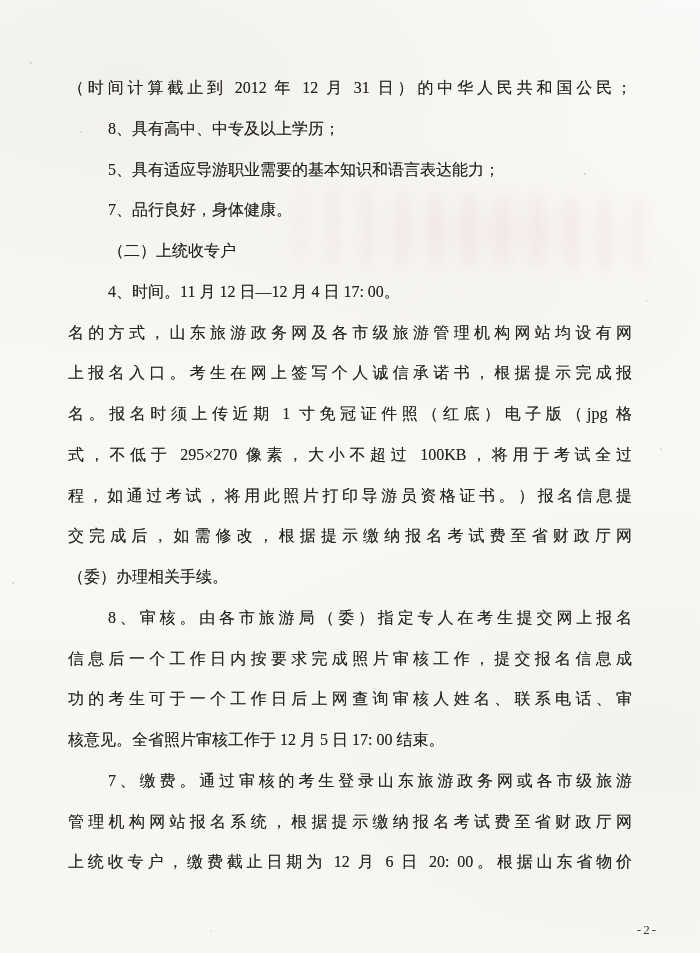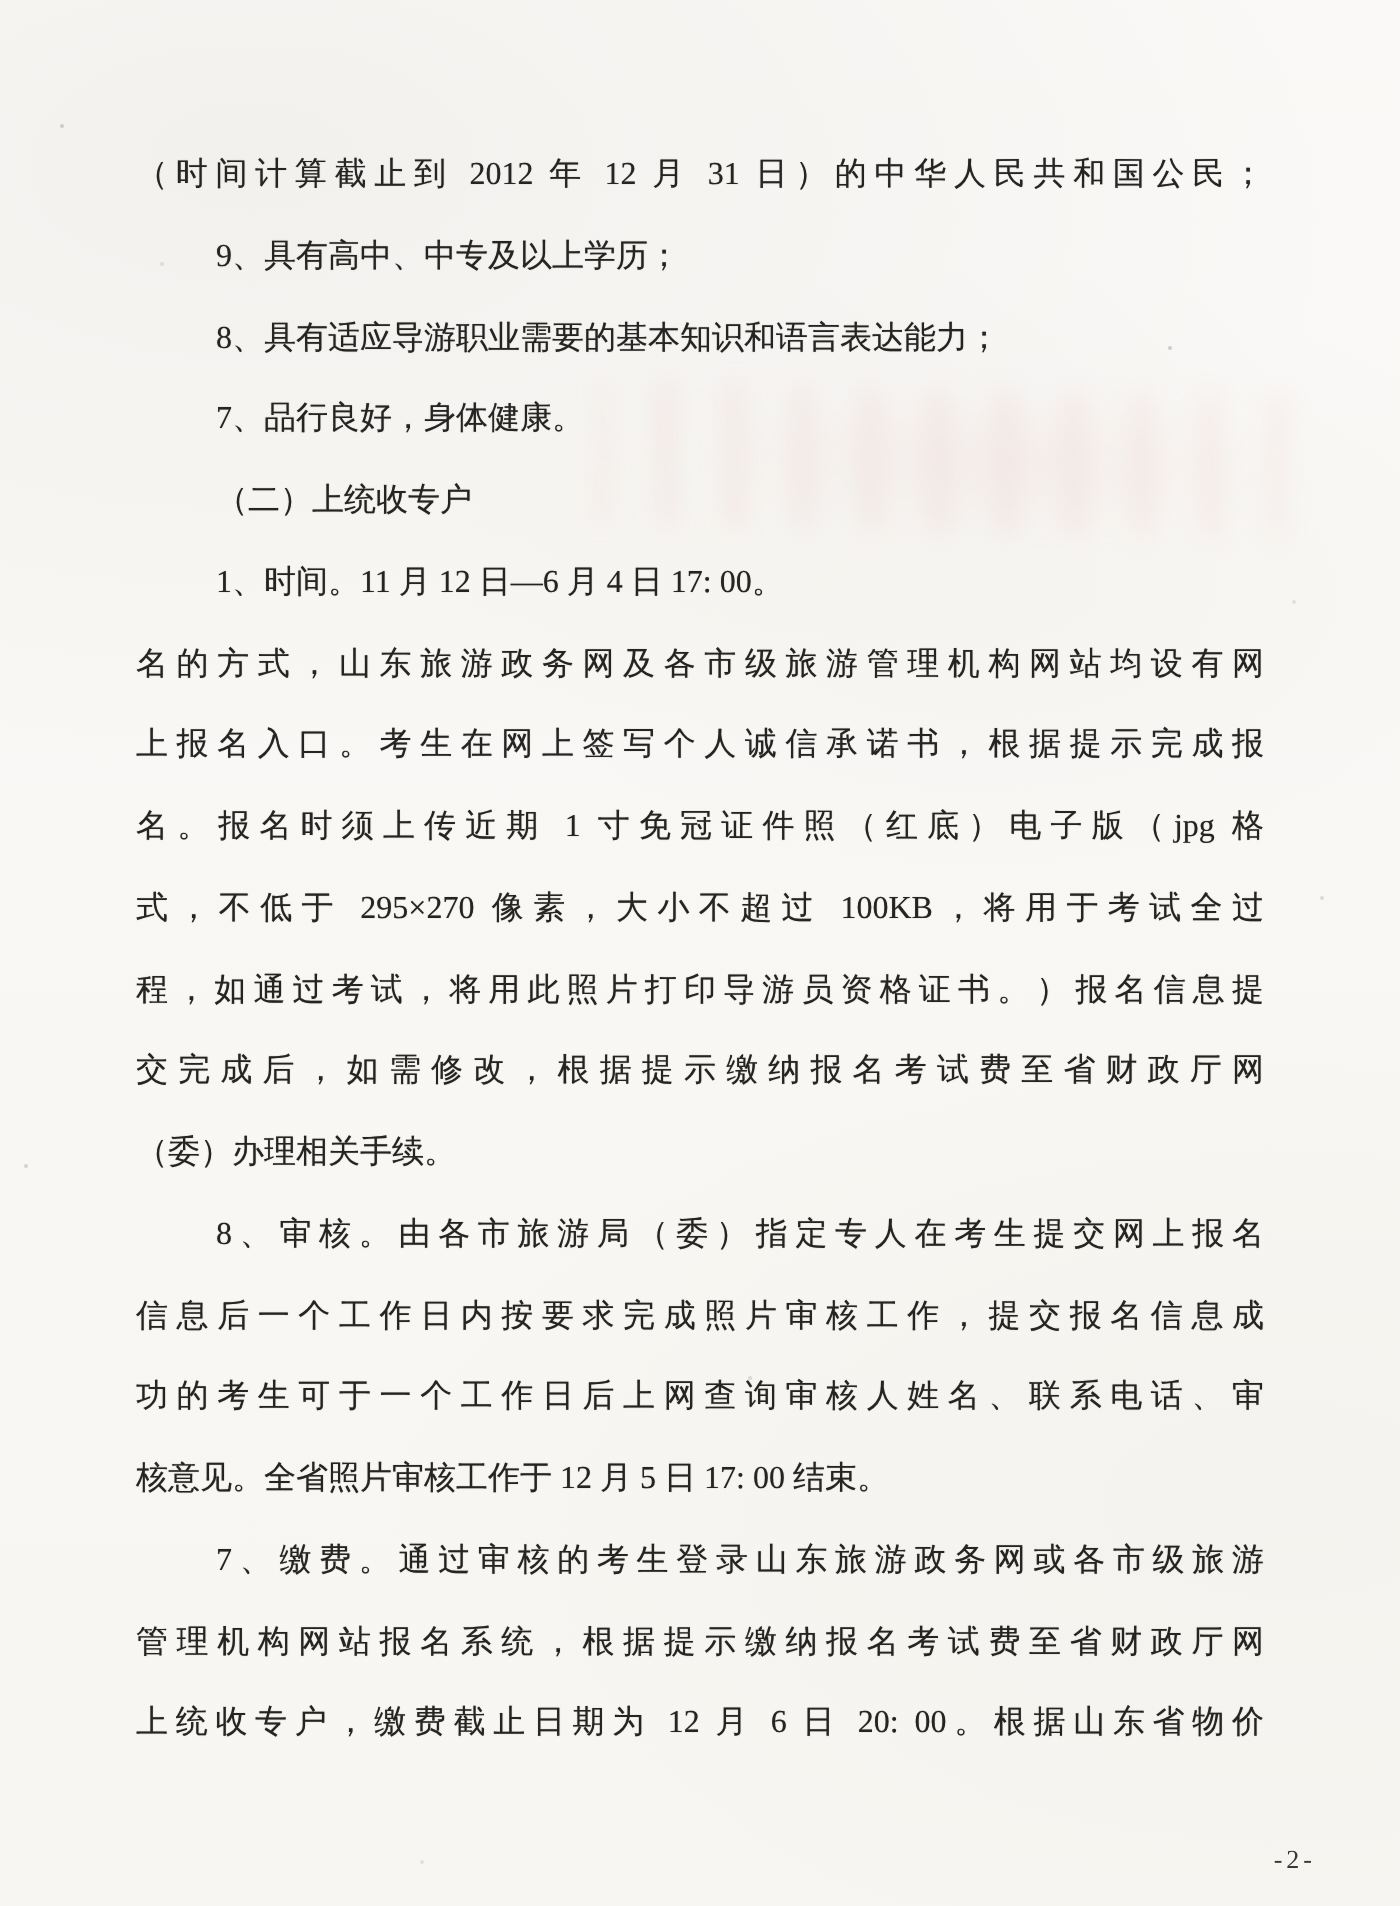--- a/index.html
+++ b/index.html
@@ -77,25 +77,25 @@
 </head>
 <body>
 
 <div class="page">
 
   <div class="bleed"></div>
   <div class="speckles"></div>
 
   <div class="textblock">
     <div class="line fill">（时间计算截止到 2012 年 12 月 31 日）的中华人民共和国公民；</div>
-    <div class="line indent">9、具有高中、中专及以上学历；</div>
-    <div class="line indent">8、具有适应导游职业需要的基本知识和语言表达能力；</div>
+    <div class="line indent">8、具有高中、中专及以上学历；</div>
+    <div class="line indent">5、具有适应导游职业需要的基本知识和语言表达能力；</div>
     <div class="line indent">7、品行良好，身体健康。</div>
     <div class="line indent">（二）上统收专户</div>
-    <div class="line indent">1、时间。11 月 12 日—6 月 4 日 17: 00。</div>
+    <div class="line indent">4、时间。11 月 12 日—12 月 4 日 17: 00。</div>
     <div class="line fill">名的方式，山东旅游政务网及各市级旅游管理机构网站均设有网</div>
     <div class="line fill">上报名入口。考生在网上签写个人诚信承诺书，根据提示完成报</div>
     <div class="line fill">名。报名时须上传近期 1 寸免冠证件照（红底）电子版（jpg 格</div>
     <div class="line fill">式，不低于 295×270 像素，大小不超过 100KB，将用于考试全过</div>
     <div class="line fill">程，如通过考试，将用此照片打印导游员资格证书。）报名信息提</div>
     <div class="line fill">交完成后，如需修改，根据提示缴纳报名考试费至省财政厅网</div>
     <div class="line">（委）办理相关手续。</div>
     <div class="line indent fill">8、审核。由各市旅游局（委）指定专人在考生提交网上报名</div>
     <div class="line fill">信息后一个工作日内按要求完成照片审核工作，提交报名信息成</div>
     <div class="line fill">功的考生可于一个工作日后上网查询审核人姓名、联系电话、审</div>

